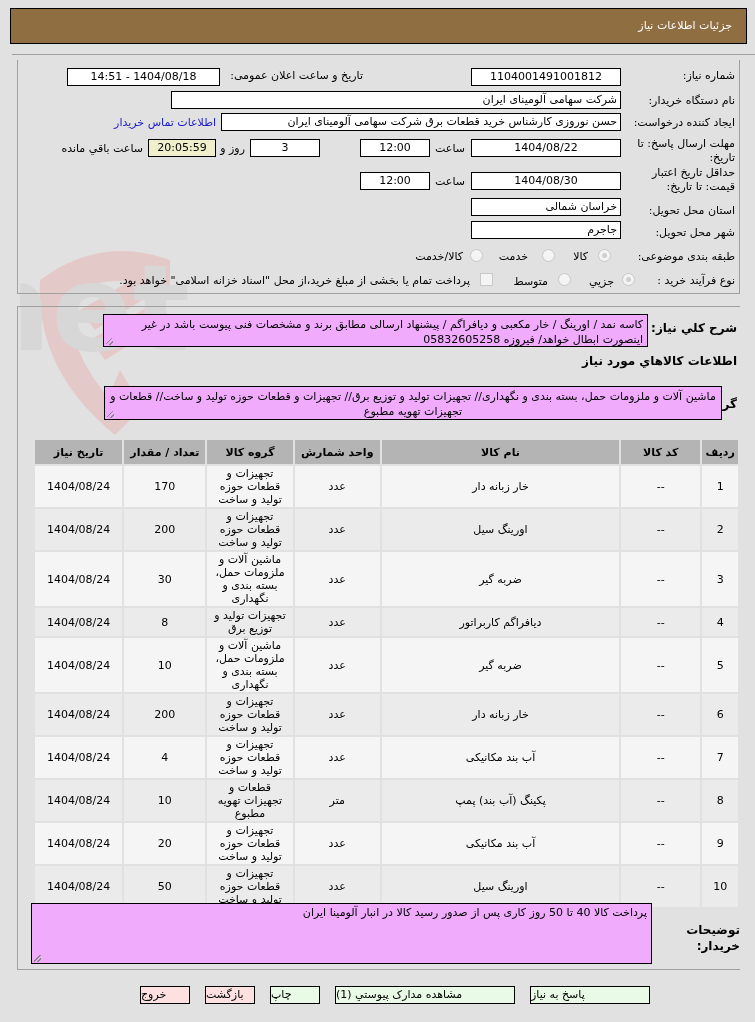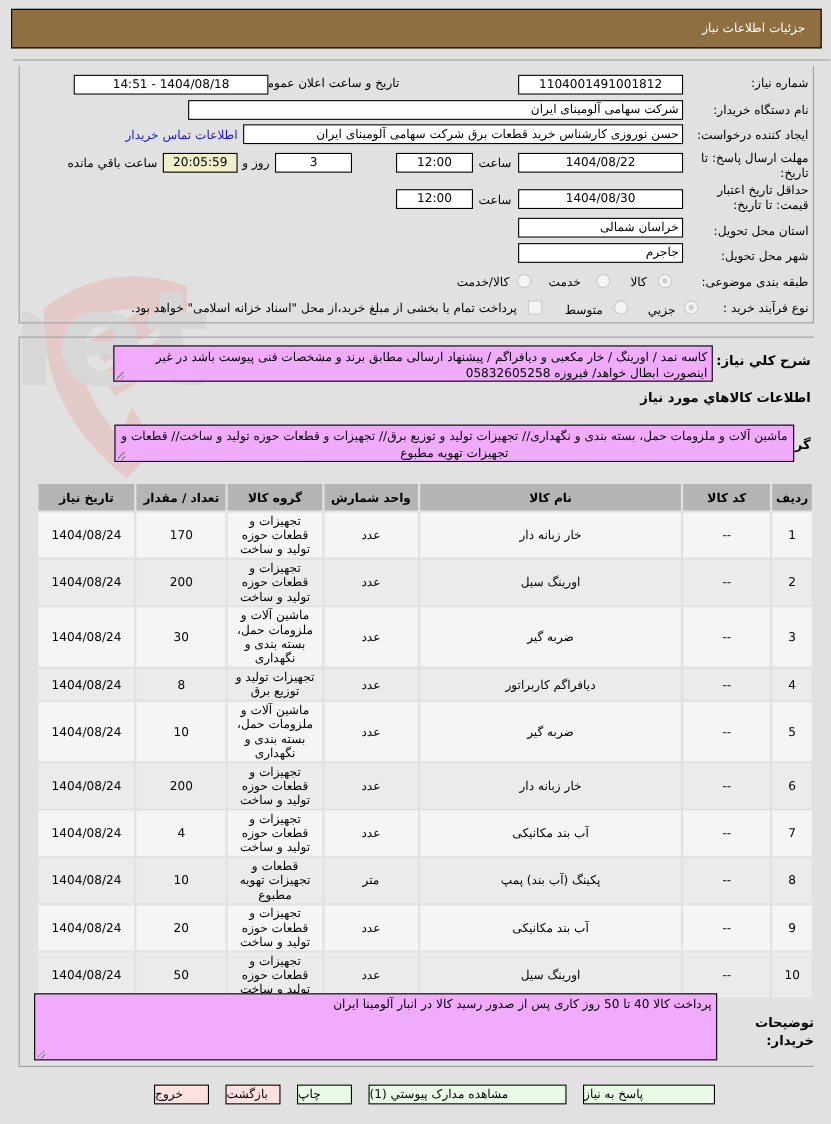--- a/index.html
+++ b/index.html
@@ -85,21 +85,21 @@
 <div class="titlebar">
   <span>جزئیات اطلاعات نیاز</span>
 </div>
 <div class="hr-top"></div>
 
 <div class="panel1"></div>
 
 <div class="lbl" style="right:20px; top:69px;">شماره نیاز:</div>
 <div class="box center" style="left:471px; top:68px; width:150px;">1104001491001812</div>
 <div class="lbl" style="right:392px; top:69px;">تاریخ و ساعت اعلان عمومی:</div>
-<div class="box center" style="left:67px; top:68px; width:177px;">1404/08/18 - 14:51</div>
+<div class="box center" style="left:67px; top:68px; width:153px;">1404/08/18 - 14:51</div>
 
 <div class="lbl" style="right:20px; top:94px;">نام دستگاه خریدار:</div>
 <div class="box" style="left:171px; top:91px; width:450px; text-align:right;">شرکت سهامی آلومینای ایران</div>
 
 <div class="lbl" style="right:20px; top:116px;">ایجاد کننده درخواست:</div>
 <div class="box" style="left:221px; top:113px; width:400px; text-align:right;">حسن نوروزی کارشناس خرید قطعات برق شرکت سهامی آلومینای ایران</div>
 <div class="lbl link" style="right:539px; top:116px;">اطلاعات تماس خریدار</div>
 
 <div class="lbl" style="right:20px; top:137px; width:110px; white-space:normal; line-height:14px;">مهلت ارسال پاسخ: تا تاریخ:</div>
 <div class="box center" style="left:471px; top:139px; width:150px;">1404/08/22</div>

